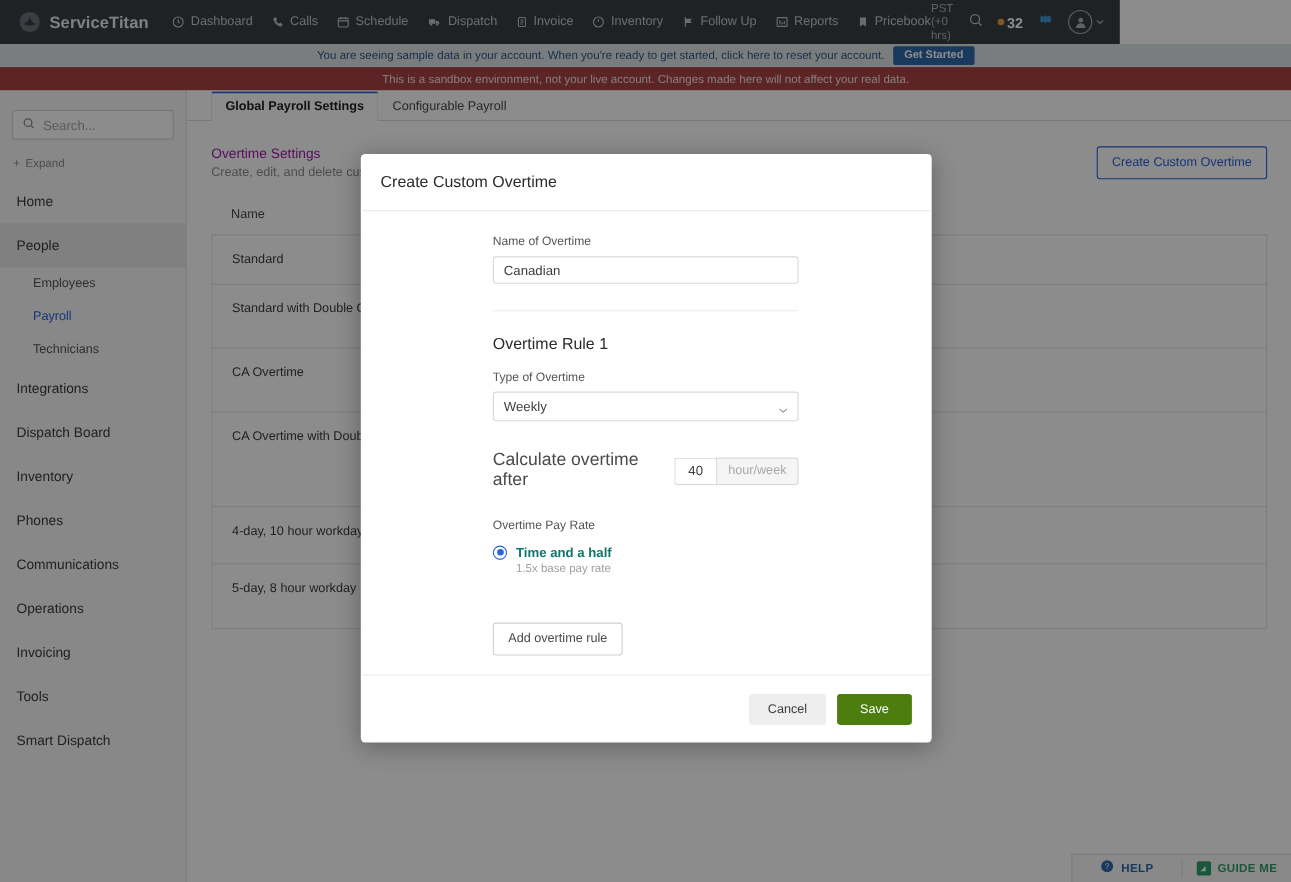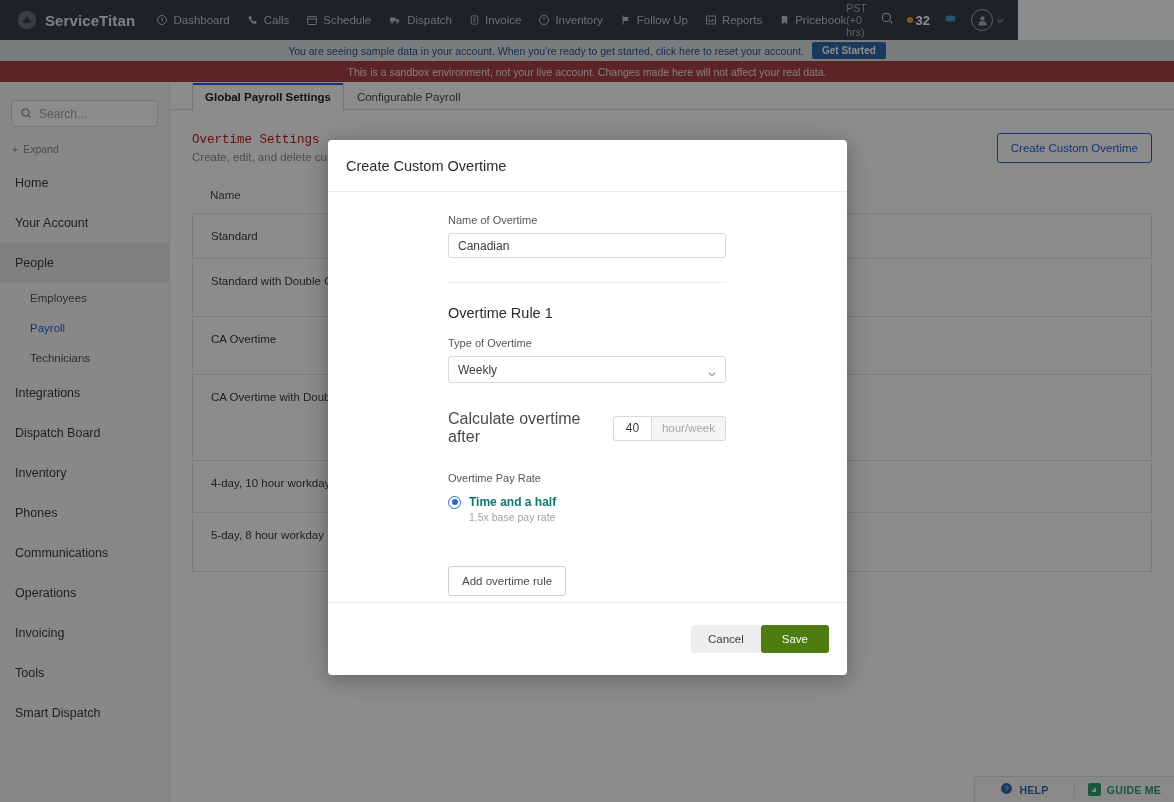--- a/index.html
+++ b/index.html
@@ -93,21 +93,21 @@
   .tabs { display: flex; padding-left: 22px; border-bottom: 1px solid #dcdcdc; height: 28px; align-items: flex-end; }
   .tab {
     font-size: 11.5px; padding: 6px 12px 7px 12px; color: #4a4a4a; cursor: pointer;
     border: 1px solid transparent; border-bottom: none; position: relative; top: 1px;
   }
   .tab.active {
     background: #fff; border-color: #dcdcdc; border-top: 2px solid #2962d9;
     color: #222; font-weight: bold; border-radius: 2px 2px 0 0;
   }
   .page-head { display: flex; justify-content: space-between; align-items: flex-start; padding: 23px 22px 0 22px; }
-  .page-title { font-size: 12.5px; color: #b91c1c; margin-bottom: 4px; font-family: Liberation Mono, monospace; }
+  .page-title { font-size: 12.5px; color: #a21caf; margin-bottom: 4px; }
   .page-sub { font-size: 11.5px; color: #8d8d8d; }
   .create-btn {
     border: 1px solid #2962d9; color: #2962d9; background: #fff;
     font-size: 11.5px; border-radius: 3px; padding: 8px 13px; cursor: pointer;
     font-family: inherit;
   }
   .table { margin: 26px 22px 0 22px; }
   .th-row { display: flex; padding: 0 0 12px 18px; }
   .th { font-size: 11.5px; color: #4a4a4a; }
   .trow {
@@ -177,22 +177,22 @@
   .radio.checked { border-color: #2962d9; }
   .radio.checked::after { content: ""; width: 6px; height: 6px; border-radius: 50%; background: #2962d9; }
   .radio-main { font-size: 12px; font-weight: bold; color: #0f766e; }
   .radio-sub { font-size: 10.5px; color: #a0a0a0; margin: 2px 0 0 21px; }
   .radio-block { margin-bottom: 11px; }
   .add-rule-btn {
     margin-top: 32px; border: 1px solid #cfcfcf; background: #fff; border-radius: 3px;
     padding: 8px 13px; font-size: 11.5px; color: #4a4a4a; cursor: pointer; font-family: inherit;
   }
   .modal-footer {
-    height: 73px; border-top: 1px solid #ececec; display: flex; align-items: center;
-    justify-content: flex-end; gap: 0; padding-right: 18px;
+    height: 62px; border-top: 1px solid #ececec; display: flex; align-items: center;
+    justify-content: flex-end; gap: 10px; padding-right: 18px;
   }
   .btn-cancel {
     background: #eeeeee; border: none; border-radius: 3px; padding: 8px 17px;
     font-size: 11.5px; color: #3c3c3c; cursor: pointer; font-family: inherit;
   }
   .btn-save {
     background: #4d7c0f; border: none; border-radius: 3px; padding: 8px 21px;
     font-size: 11.5px; color: #fff; cursor: pointer; font-family: inherit;
   }
 </style>
@@ -335,23 +335,20 @@
           </svg></span>
       <input placeholder="Search..." style="">
     </div>
     <div class="expand-row">
       <span>+</span>
       <span>Expand</span>
     </div>
     <div class="side-item">
         <span>Home</span>
       </div>
-    <div class="side-item">
-        <span>Your Account</span>
-      </div>
     <div class="side-item active">
         <span>People</span>
       </div>
     <div class="side-sub">
         <span>Employees</span>
       </div>
     <div class="side-sub current">
         <span>Payroll</span>
       </div>
     <div class="side-sub">

